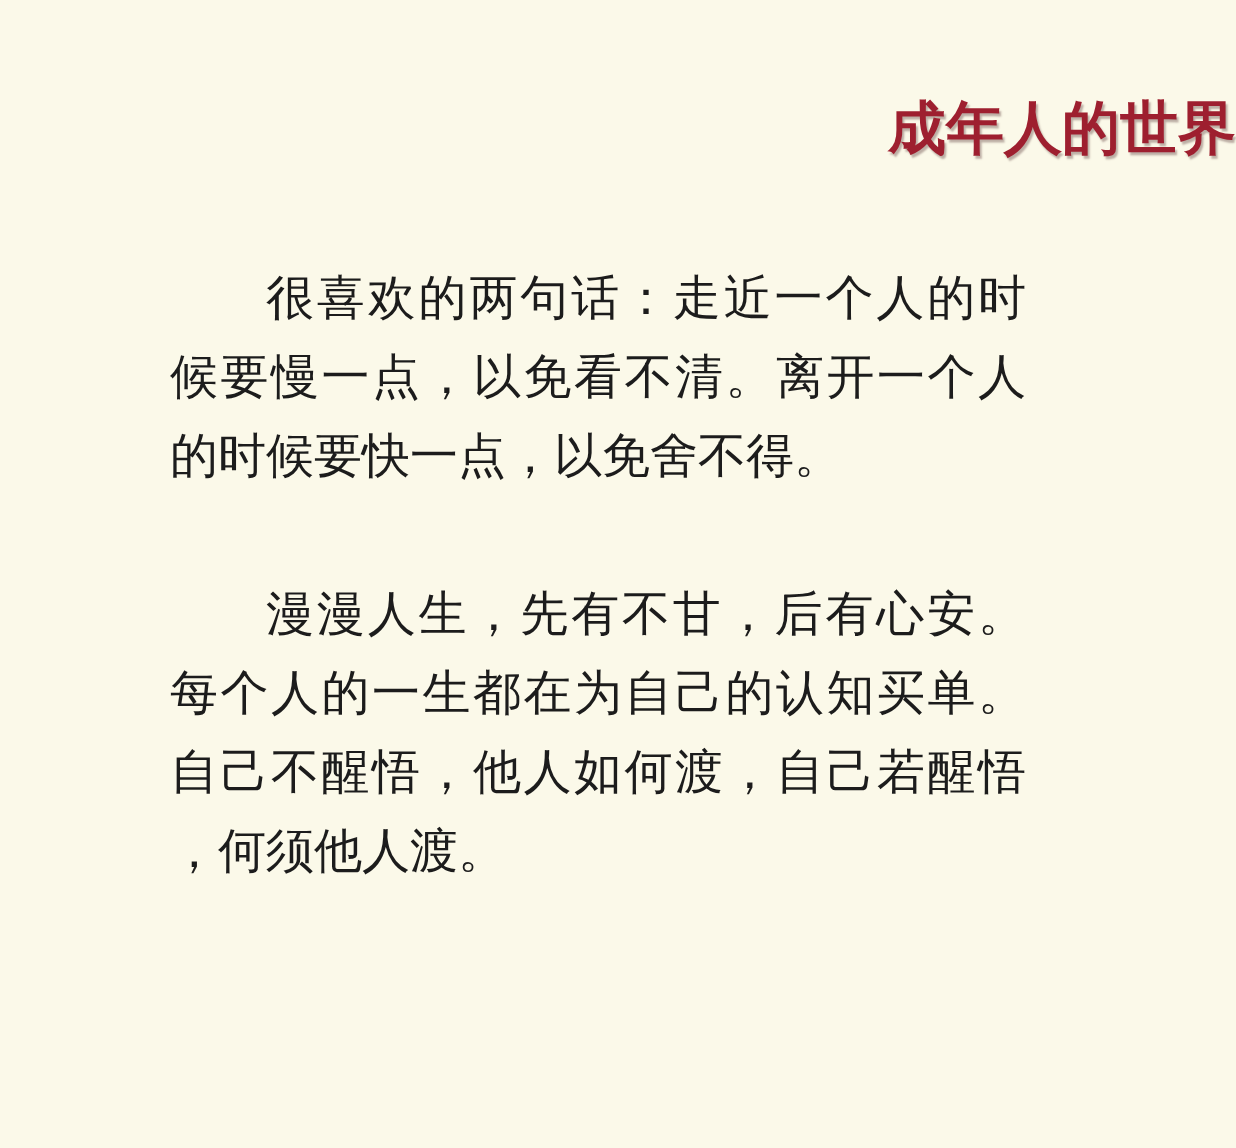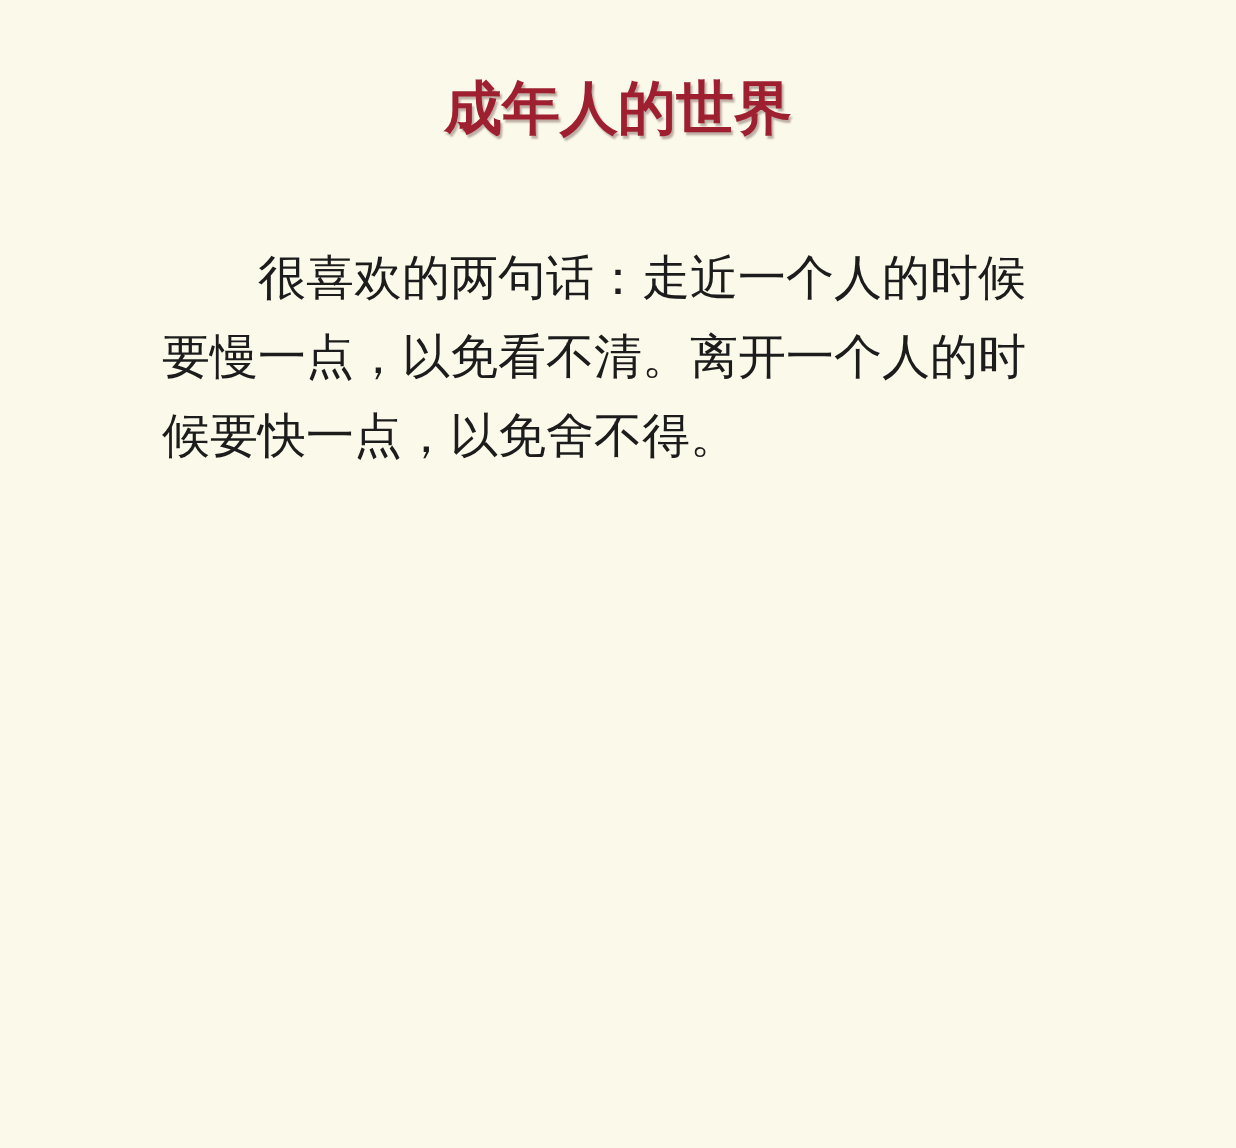--- a/index.html
+++ b/index.html
@@ -19,46 +19,47 @@
     background: var(--color-background, #fbf9e9);
     font-family: "Liberation Serif", "DejaVu Serif", serif;
   }
   .quote-card {
     width: 1236px;
     height: 1148px;
     overflow: hidden;
   }
   .page-title {
     margin: 0;
-    padding-top: 80px;
-    text-align: center;
+    padding-top: 100px;
+    text-align: right;
     font-size: 58px;
     line-height: 1;
     font-weight: bold;
     letter-spacing: 0;
     color: var(--color-title, #9e1f2f);
     text-shadow: 2px 3px 2px rgba(95, 62, 62, 0.40);
   }
   .body-text {
     width: 864px;
     margin: 100px 0 0 162px;
     font-size: 48px;
     line-height: 79px;
     color: var(--color-body, #1c1c1c);
     text-align: justify;
     word-break: break-all;
     line-break: anywhere;
   }
   .body-text p {
-    margin: 0 0 79px 0;
+    margin: 0 0 79px 8px;
     text-indent: 2em;
   }
 </style>
 </head>
 <body>
 
 <main class="quote-card">
   <h1 class="page-title">成年人的世界</h1>
 
   <section class="body-text">
     <p>很喜欢的两句话：走近一个人的时候要慢一点，以免看不清。离开一个人的时候要快一点，以免舍不得。</p>
+    <p>漫漫人生，先有不甘，后有心安。每个人的一生都在为自己的认知买单。自己不醒悟，他人如何渡，自己若醒悟，何须他人渡。</p>
   </section>
 </main>
 
 </body></html>

